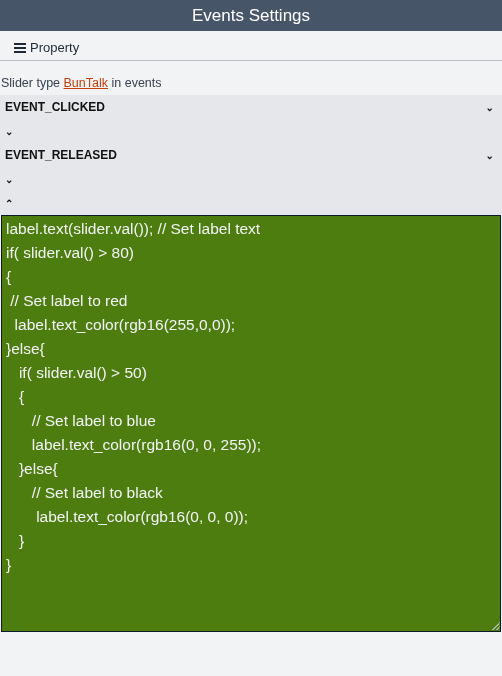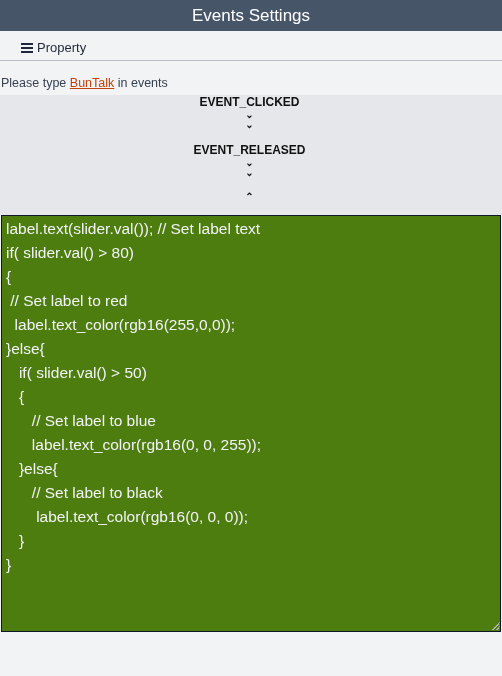--- a/index.html
+++ b/index.html
@@ -1,30 +1,30 @@
 <!DOCTYPE html>
 <html><head>
   <meta charset="utf-8">
   <style>
     * { box-sizing: border-box; margin: 0; padding: 0; }
     html, body { width: 502px; height: 676px; overflow: hidden; }
     body { background: #f2f3f5; font-family: "Liberation Sans", sans-serif; color: #1f2937; position: relative; }
     .titlebar { position: absolute; left: 0; top: 0; width: 502px; height: 31px; background: #475569; color: #fff; font-size: 17px; text-align: center; line-height: 31px; }
     .tabs { position: absolute; left: 0; top: 31px; width: 502px; height: 30px; border-bottom: 1px solid #b9bec6; }
-    .tab { position: absolute; top: 3px; height: 28px; font-size: 13px; line-height: 26px; color: #1f2937; display: flex; align-items: center; gap: 4px; padding: 0 21px; cursor: pointer; }
+    .tab { position: absolute; top: 3px; height: 28px; font-size: 13px; line-height: 26px; color: #1f2937; display: flex; align-items: center; gap: 4px; padding: 0 14px; cursor: pointer; }
     .tab.property { left: 0; }
     .tab.events { left: 87px; width: 76px; background: #fff; border: 1px solid #b9bec6; border-bottom: 1px solid #fff; border-radius: 4px 4px 0 0; padding-left: 12px; }
     .icon-list { display: inline-block; width: 12px; height: 10px; position: relative; }
     .icon-list i { position: absolute; left: 0; height: 2px; width: 12px; background: #1f2937; }
     .icon-list i:nth-child(1){ top: 0; } .icon-list i:nth-child(2){ top: 4px; } .icon-list i:nth-child(3){ top: 8px; }
     .bell { font-size: 11px; }
     .hint { position: absolute; left: 1px; top: 76px; font-size: 12.5px; color: #374151; }
     .hint a { color: #c2410c; text-decoration: underline; }
     .events { position: absolute; left: 0; top: 95px; width: 502px; }
-    .event-row { height: 24px; background: #e5e7eb; display: flex; align-items: center; justify-content: space-between; padding: 0 8px 0 5px; font-size: 12px; font-weight: bold; color: #111; cursor: pointer; flex-direction: column; }
+    .event-row { height: 24px; background: #e5e7eb; display: flex; align-items: center; justify-content: space-between; padding: 0 8px 0 5px; font-size: 12px; font-weight: bold; color: #111; cursor: pointer; }
     .chev { font-size: 10px; color: #111; }
     .editor { position: absolute; left: 1px; top: 215px; width: 500px; height: 417px; background: #4d7c0f; color: #f3f4f6; font-family: "Liberation Sans", sans-serif; font-size: 15.5px; line-height: 24px; padding: 1px 4px; white-space: pre; overflow: hidden; border: 1px solid #0f172a; resize: both; }
     .resize { position: absolute; right: 1px; bottom: 1px; width: 8px; height: 8px; background: linear-gradient(135deg, transparent 45%, #9ca3af 45%, #9ca3af 55%, transparent 55%, transparent 70%, #9ca3af 70%, #9ca3af 80%, transparent 80%); }
   </style>
 </head>
 <body>
 
 <div class="titlebar">Events Settings</div>
 
 <div class="tabs">
@@ -36,21 +36,21 @@
       </span>
     <span>Property</span>
   </div>
   <div class="tab events">
     <span class="bell">🔔︎</span>
     <span>Events</span>
   </div>
 </div>
 
 <div class="hint">
-  <span>Please type </span><a>BunTalk</a><span> in events</span>
+  <span>Slider type </span><a>BunTalk</a><span> in events</span>
 </div>
 
 <div class="events">
   <div class="event-row">
     <span>EVENT_CLICKED</span>
     <span class="chev">⌄</span>
   </div>
   <div class="event-row">
     <span class="chev">⌄</span>
   </div>

